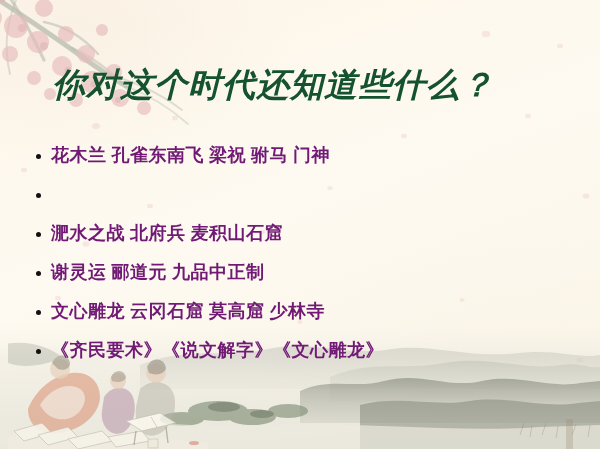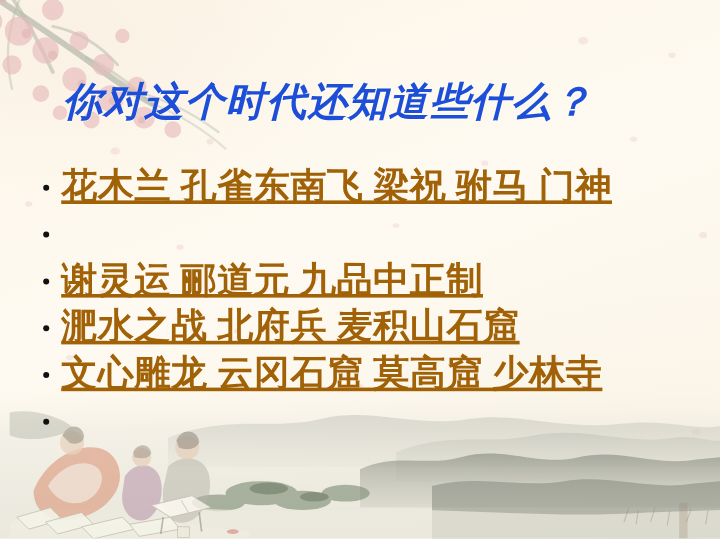--- a/index.html
+++ b/index.html
@@ -68,47 +68,46 @@
   
   .title {
     position: absolute;
     left: 52px;
     top: 63px;
     font-family: "Liberation Serif", "DejaVu Serif", serif;
     font-size: 33px;
     font-weight: 700;
     font-style: italic;
     letter-spacing: 1px;
-    color: #1d4ed8;
+    color: #14532d;
     white-space: nowrap;
     text-shadow: 0 1px 0 rgba(255,255,255,0.55);
   }
 
   
   .bullets {
     position: absolute;
     left: 32px;
     top: 136px;
     width: 550px;
     margin: 0;
     padding: 0;
     list-style: none;
   }
   .bullets li {
     position: relative;
     height: 39px;
     line-height: 39px;
     padding-left: 19px;
-    color: #a16207;
+    color: #701a75;
     font-family: "Liberation Serif", "DejaVu Serif", serif;
     font-weight: 700;
-    font-size: 30px;
+    font-size: 18px;
     letter-spacing: 0.5px;
     white-space: nowrap;
-    text-decoration: underline;
   }
   .bullets li .dot {
     position: absolute;
     left: 4px;
     top: 50%;
     width: 5px;
     height: 5px;
     margin-top: -2px;
     border-radius: 50%;
     background: #111111;
@@ -282,28 +281,29 @@
   <ul class="bullets">
     <li>
       <span class="dot"></span>
       <span>花木兰  孔雀东南飞  梁祝  驸马  门神</span>
     </li>
     <li>
       <span class="dot"></span>
     </li>
     <li>
       <span class="dot"></span>
+      <span>淝水之战  北府兵  麦积山石窟</span>
+    </li>
+    <li>
+      <span class="dot"></span>
       <span>谢灵运  郦道元  九品中正制</span>
     </li>
     <li>
       <span class="dot"></span>
-      <span>淝水之战  北府兵  麦积山石窟</span>
-    </li>
-    <li>
-      <span class="dot"></span>
       <span>文心雕龙  云冈石窟  莫高窟  少林寺</span>
     </li>
     <li>
       <span class="dot"></span>
+      <span>《齐民要术》《说文解字》《文心雕龙》</span>
     </li>
   </ul>
 
 </div>
 
 </body></html>

